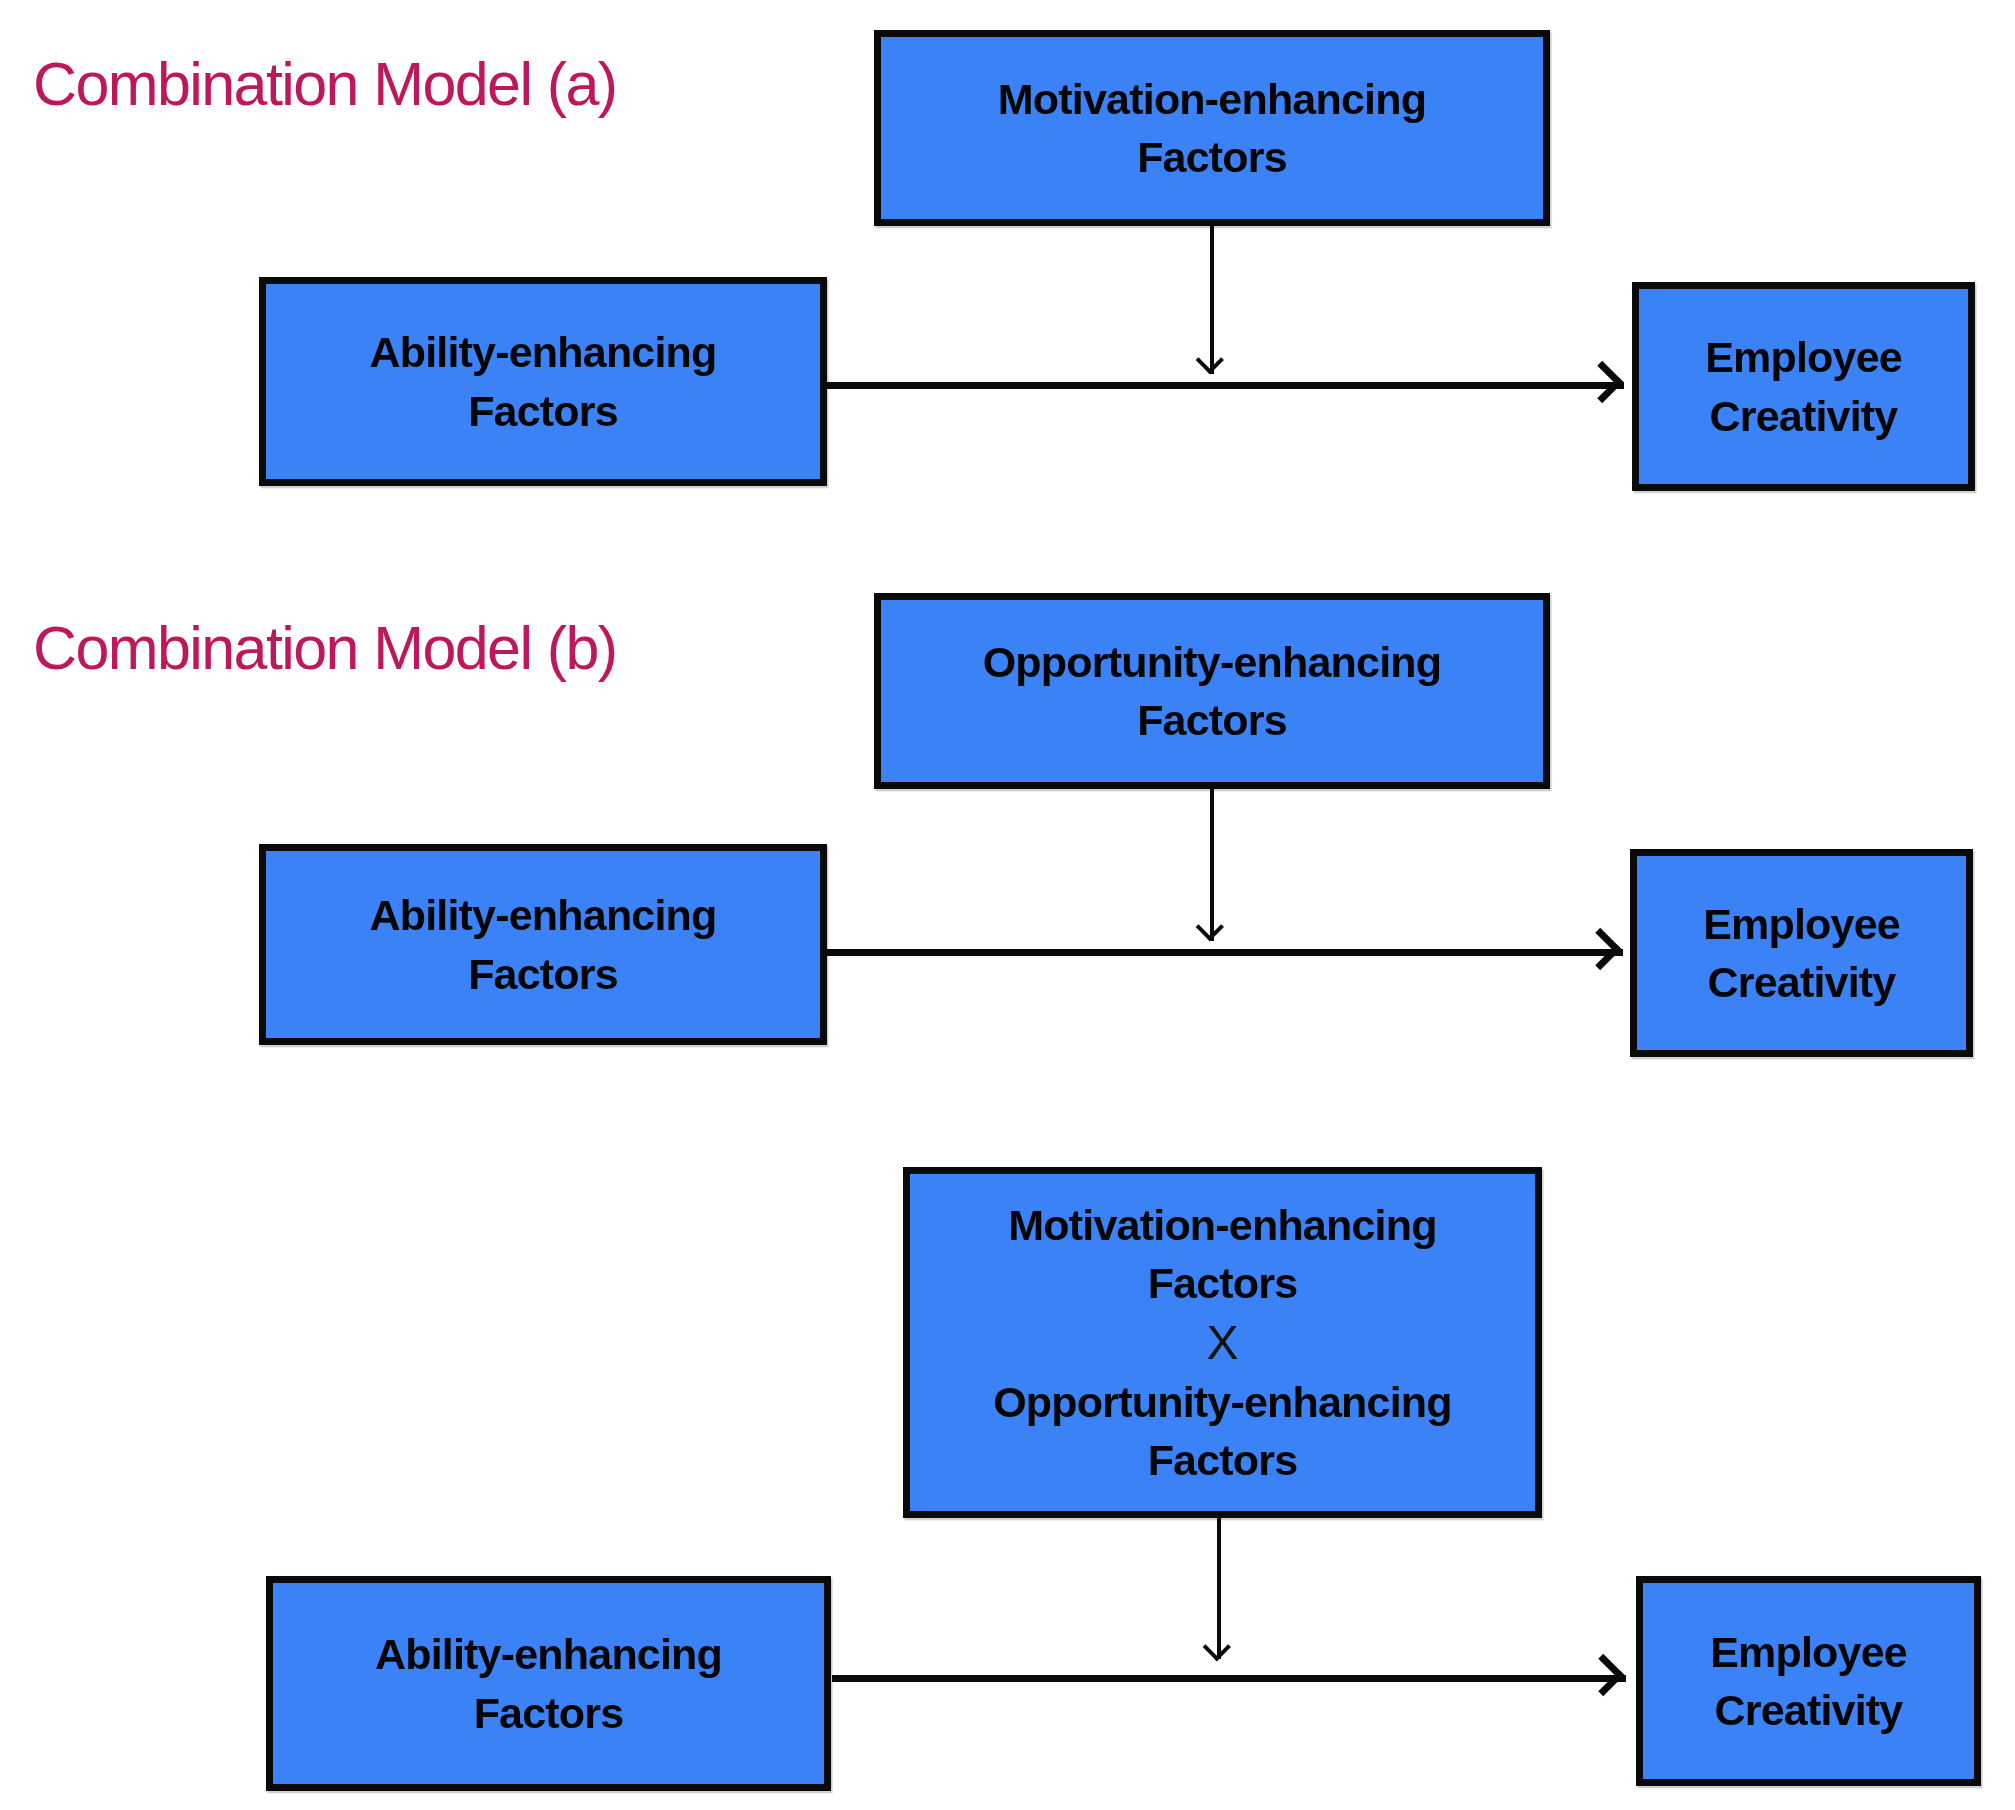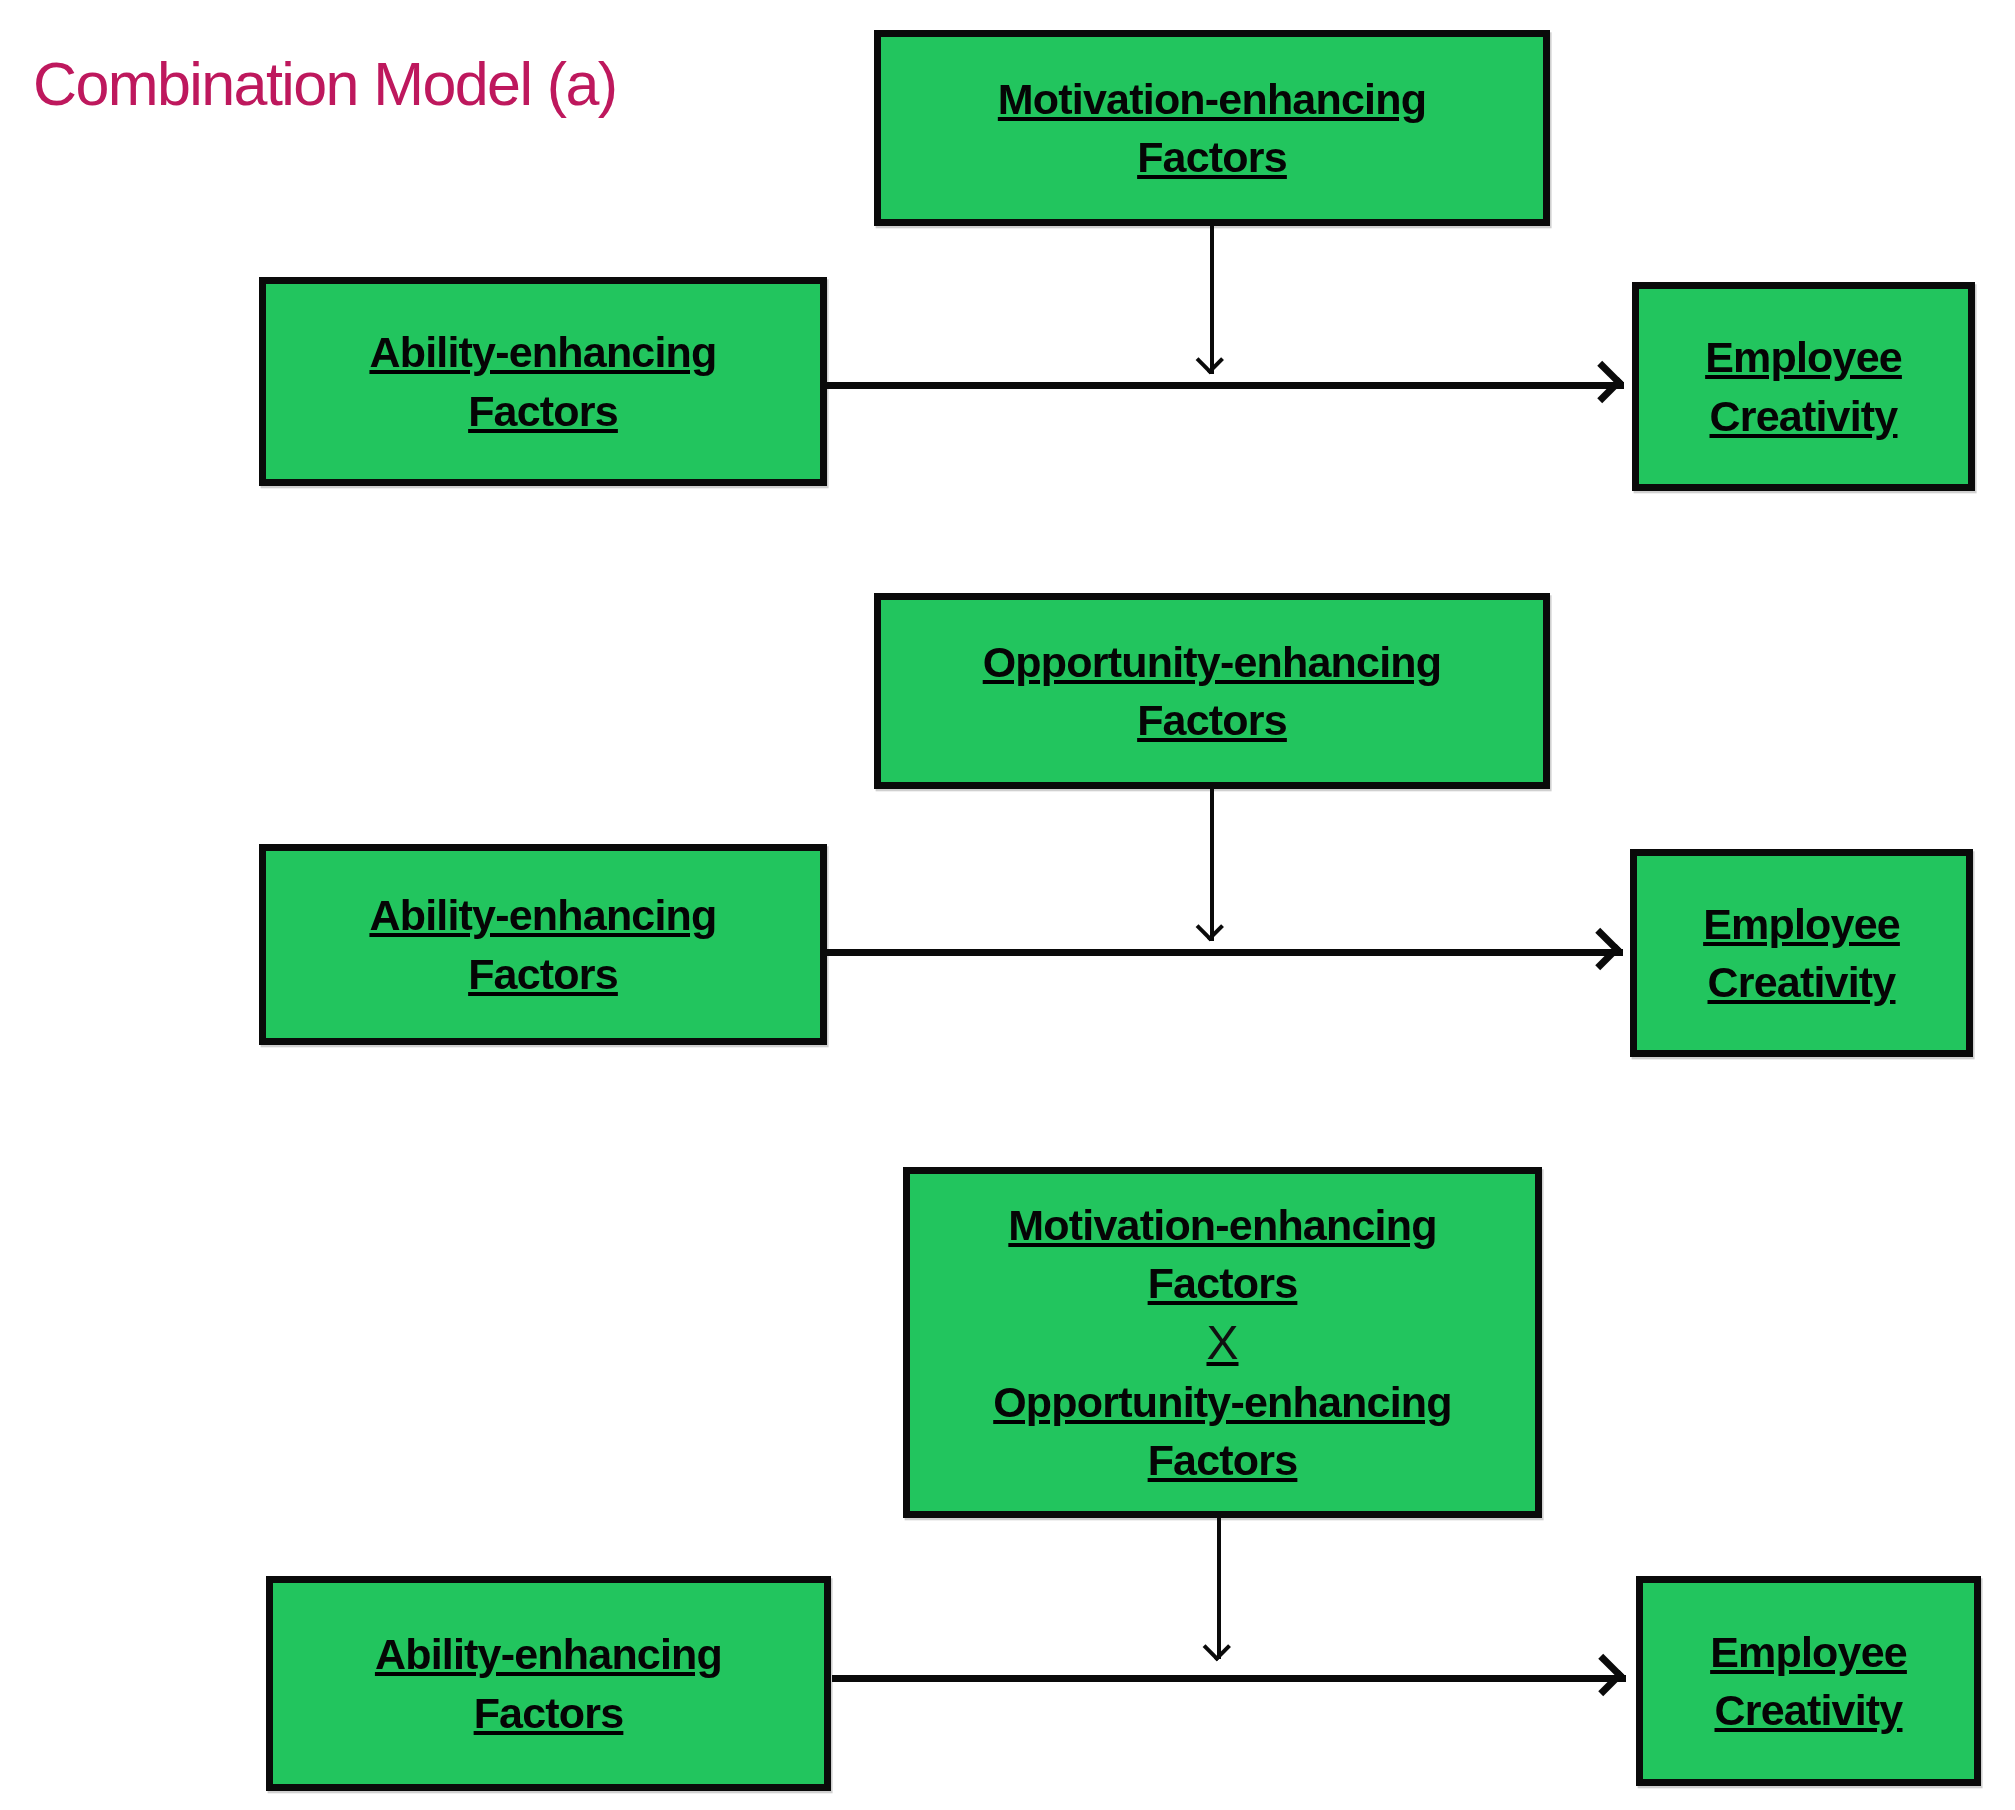--- a/index.html
+++ b/index.html
@@ -18,28 +18,27 @@
     font-weight:400;
     letter-spacing:-1.6px;
     color:#be185d;
     line-height:1.15;
     white-space:nowrap;
   }
   .box{
     position:absolute;
     box-sizing:border-box;
     border:7.8px solid #0a0a0a;
-    background:#22c55e;
+    background:#3b82f6;
     display:flex;
     flex-direction:column;
     align-items:center;
     justify-content:center;
     text-align:center;
     box-shadow:1.6px 2.3px 0 rgba(120,120,120,0.35);
-    text-decoration:underline;
   }
   .box-text{
     font-size:43px;
     font-weight:700;
     letter-spacing:-0.8px;
     line-height:1.36;
     padding:0 45px;
     color:#050505;
   }
   .box.narrow .box-text{padding:0 29px;}
@@ -92,20 +91,21 @@
   <div class="box narrow" style="left:1632px;top:282px;width:343px;height:209px">
     <div class="box-text">Employee Creativity</div>
   </div>
 
   <div class="hline" style="left:826px;top:382px;width:798px"></div>
   <div class="rhead" style="left:1587px;top:367px"></div>
 
   <div class="vline" style="left:1210px;top:224px;height:150px"></div>
   <div class="dhead" style="left:1200px;top:350px"></div>
 
+  <div class="heading" style="left:33px;top:613px">Combination Model (b)</div>
 
   <div class="box" style="left:874px;top:593px;width:676px;height:196px">
     <div class="box-text">Opportunity-enhancing Factors</div>
   </div>
 
   <div class="box" style="left:259px;top:844px;width:568px;height:201px">
     <div class="box-text">Ability-enhancing Factors</div>
   </div>
 
   <div class="box narrow" style="left:1630px;top:849px;width:343px;height:208px">

